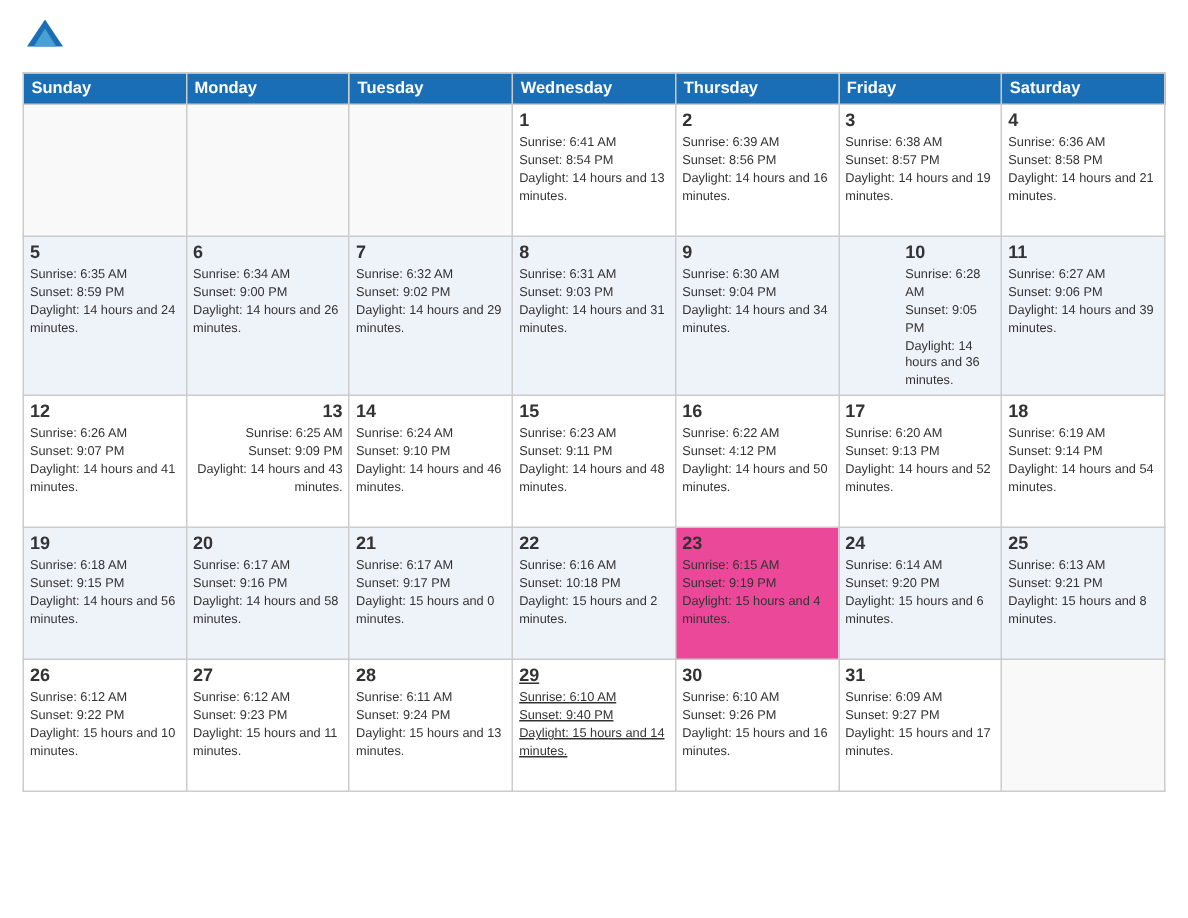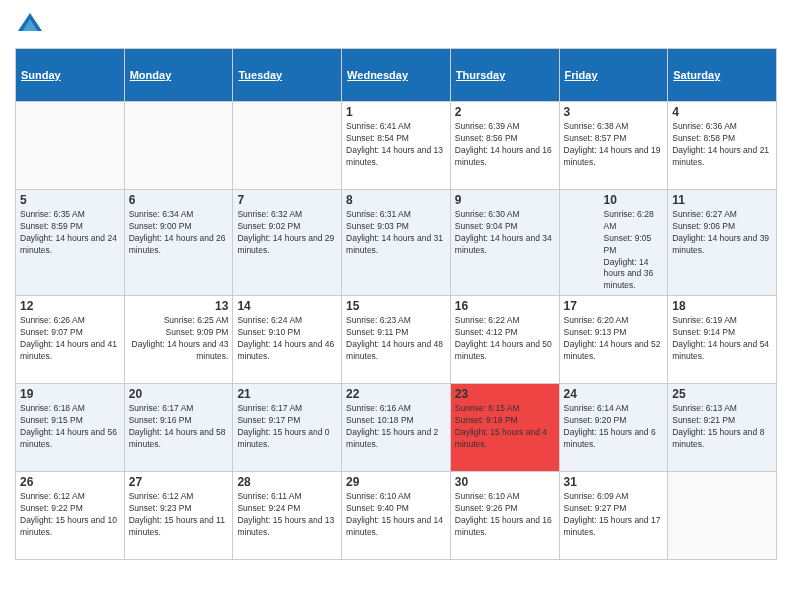--- a/index.html
+++ b/index.html
@@ -62,23 +62,22 @@
       width: 100%;
       border-collapse: collapse;
       table-layout: fixed;
     }
     .calendar th {
       background: #1a6eb5;
       color: #fff;
       font-size: 11px;
       font-weight: bold;
       text-align: left;
-      padding: 20px 5px;
+      padding: 4px 5px;
       border: 1px solid #ccc;
-      text-decoration: underline;
     }
     .calendar td {
       border: 1px solid #ccc;
       vertical-align: top;
       padding: 3px 4px;
       font-size: 9px;
       color: #333;
       height: 88px;
     }
     .day-num {
@@ -319,21 +318,21 @@
         </div>
       </td>
           <td style="background: rgb(238, 242, 249);">
         <span class="day-num">22</span>
         <div class="day-info">
           <span>Sunrise: 6:16 AM</span><br>
           <span>Sunset: 10:18 PM</span><br>
           <span>Daylight: 15 hours and 2 minutes.</span>
         </div>
       </td>
-          <td style="background: #ef4444; margin-top: 45px;">
+          <td style="background: #ec4899; margin-top: 45px;">
         <span class="day-num">23</span>
         <div class="day-info">
           <span>Sunrise: 6:15 AM</span><br>
           <span>Sunset: 9:19 PM</span><br>
           <span>Daylight: 15 hours and 4 minutes.</span>
         </div>
       </td>
           <td style="background: rgb(238, 242, 249);">
         <span class="day-num">24</span>
         <div class="day-info">
@@ -369,21 +368,21 @@
         </div>
       </td>
           <td style="background: rgb(255, 255, 255);">
         <span class="day-num">28</span>
         <div class="day-info">
           <span>Sunrise: 6:11 AM</span><br>
           <span>Sunset: 9:24 PM</span><br>
           <span>Daylight: 15 hours and 13 minutes.</span>
         </div>
       </td>
-          <td style="background: rgb(255, 255, 255);">
+          <td style="background: rgb(255, 255, 255); text-decoration: underline;">
         <span class="day-num">29</span>
         <div class="day-info">
           <span>Sunrise: 6:10 AM</span><br>
           <span>Sunset: 9:40 PM</span><br>
           <span>Daylight: 15 hours and 14 minutes.</span>
         </div>
       </td>
           <td style="background: rgb(255, 255, 255);">
         <span class="day-num">30</span>
         <div class="day-info">

